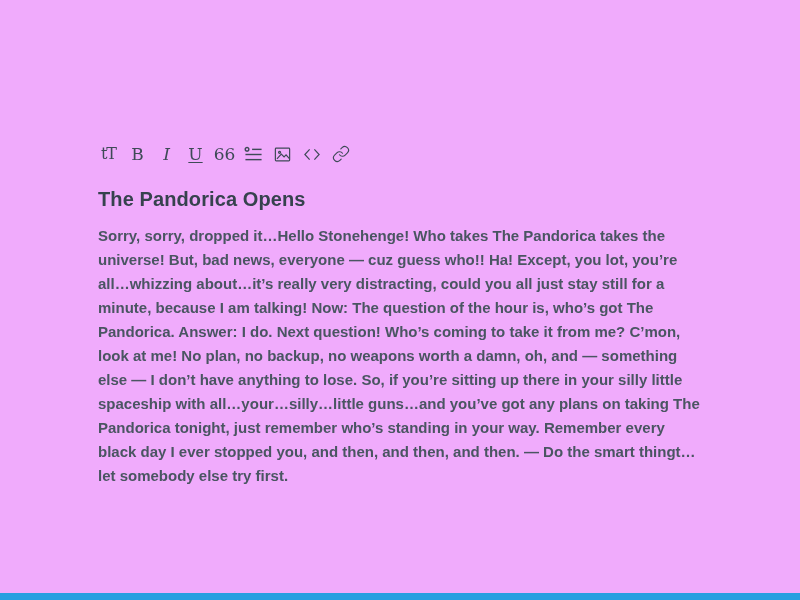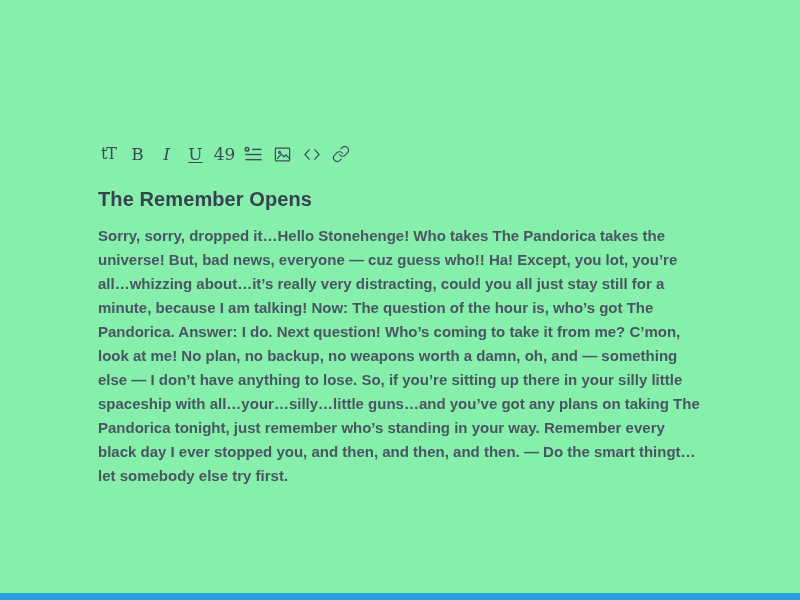--- a/index.html
+++ b/index.html
@@ -79,21 +79,21 @@
     position: absolute;
     left: 0;
     bottom: 0;
     width: 800px;
     height: 7px;
   }
 </style>
 </head>
 <body>
 
-<div class="screen" style="background: #86efac;">
+<div class="screen" style="background: #f0abfc;">
 
   <div class="content">
 
     <div class="toolbar">
 
       <button class="tb">
         <span class="glyph glyph-tsize">tT</span>
       </button>
 
       <button class="tb">
@@ -102,21 +102,21 @@
 
       <button class="tb">
         <span class="glyph glyph-italic">I</span>
       </button>
 
       <button class="tb">
         <span class="glyph glyph-underline">U</span>
       </button>
 
       <button class="tb">
-        <span class="glyph">49</span>
+        <span class="glyph">66</span>
       </button>
 
       <button class="tb">
         <svg width="19" height="19" viewBox="0 0 20 20">
           <circle cx="3.2" cy="4.6" r="1.9"></circle>
           <line x1="8.5" y1="4.6" x2="18.5" y2="4.6"></line>
           <line x1="1.5" y1="10" x2="18.5" y2="10"></line>
           <line x1="1.5" y1="15.4" x2="18.5" y2="15.4"></line>
         </svg>
       </button>
@@ -138,21 +138,21 @@
 
       <button class="tb">
         <svg width="18" height="18" viewBox="0 0 24 24" stroke-linecap="round">
           <path d="M10 13a5 5 0 0 0 7.54.54l3-3a5 5 0 0 0-7.07-7.07l-1.72 1.71"></path>
           <path d="M14 11a5 5 0 0 0-7.54-.54l-3 3a5 5 0 0 0 7.07 7.07l1.71-1.71"></path>
         </svg>
       </button>
 
     </div>
 
-    <h1 class="title" style="color: rgb(54, 66, 78);">The Remember Opens</h1>
+    <h1 class="title" style="color: rgb(54, 66, 78);">The Pandorica Opens</h1>
 
     <p class="body-text" style="color: rgb(74, 85, 98);">Sorry, sorry, dropped it…Hello Stonehenge! Who takes The Pandorica takes the universe! But, bad news, everyone — cuz guess who!! Ha! Except, you lot, you’re all…whizzing about…it’s really very distracting, could you all just stay still for a minute, because I am talking! Now: The question of the hour is, who’s got The Pandorica. Answer: I do. Next question! Who’s coming to take it from me? C’mon, look at me! No plan, no backup, no weapons worth a damn, oh, and — something else — I don’t have anything to lose. So, if you’re sitting up there in your silly little spaceship with all…your…silly…little guns…and you’ve got any plans on taking The Pandorica tonight, just remember who’s standing in your way. Remember every black day I ever stopped you, and then, and then, and then. — Do the smart thingt…let somebody else try first.</p>
 
   </div>
 
   <div class="bottom-bar" style="background: rgb(39, 159, 224);"></div>
 
 </div>
 
 </body></html>

